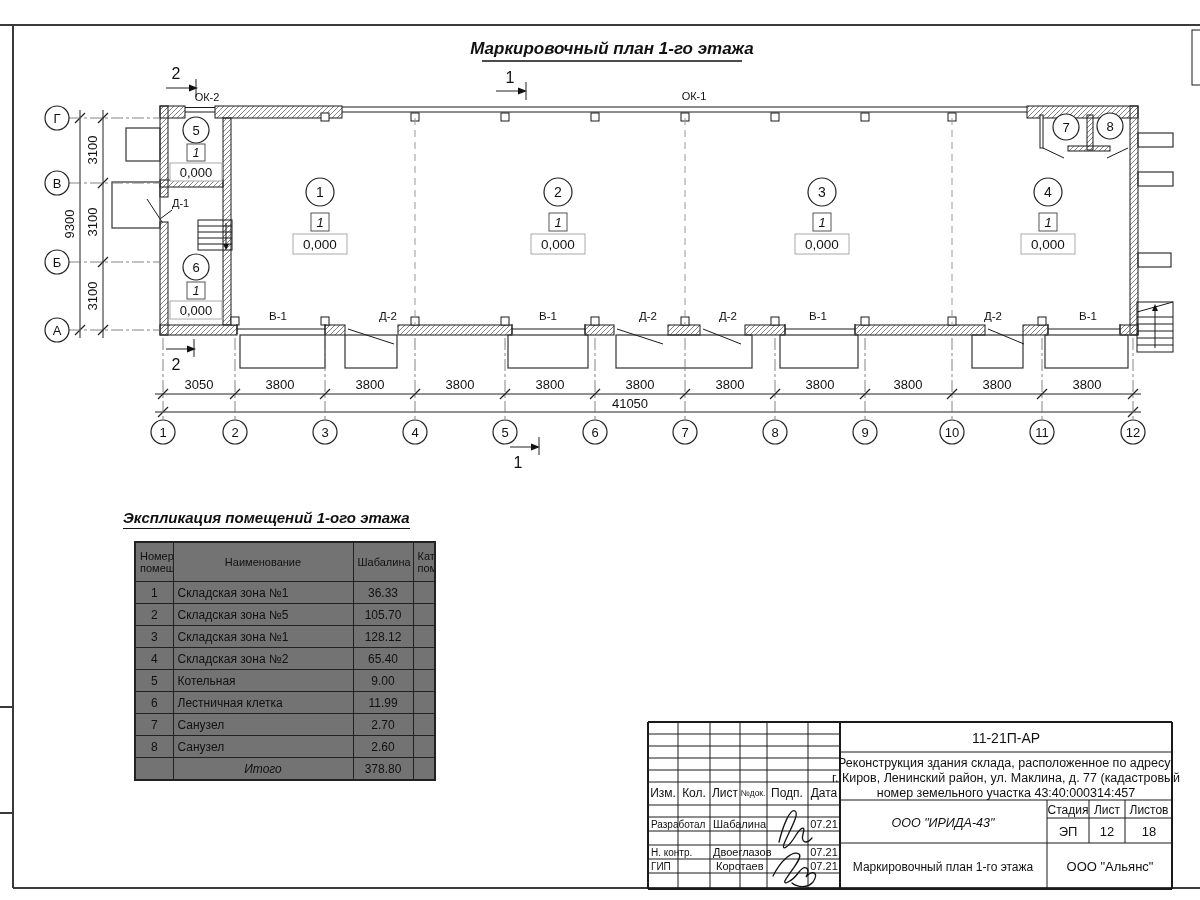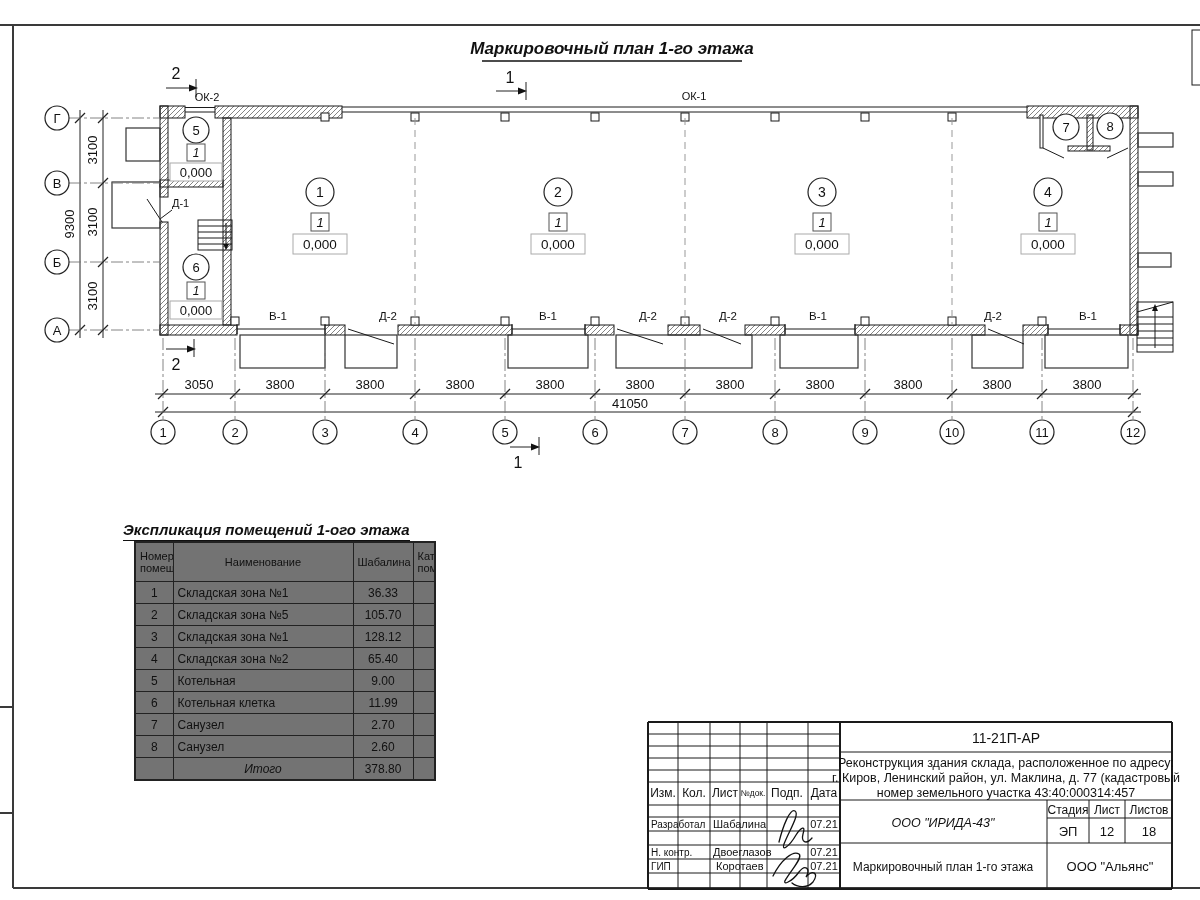--- a/index.html
+++ b/index.html
@@ -21,21 +21,21 @@
   .frame{stroke:#3a3a3a;stroke-width:2;fill:none;}
   .tbl{stroke:#1a1a1a;stroke-width:1;fill:none;}
   .tbl2{stroke:#1a1a1a;stroke-width:2;fill:none;}
   .t11{font-size:11px;} .t115{font-size:11.5px;} .t12{font-size:12px;}
   .t125{font-size:12.5px;} .t13{font-size:13px;} .t135{font-size:13.5px;}
   .t14{font-size:14px;} .t16{font-size:16px;}
   .it{font-style:italic;}
   .mid{text-anchor:middle;}
   .planTitle{font-size:17px;font-weight:bold;font-style:italic;}
   .sig{fill:none;stroke:#111;stroke-width:1.3;stroke-linecap:round;}
-  #expl-title{position:absolute;left:123px;top:521px;font-size:15px;font-weight:bold;
+  #expl-title{position:absolute;left:123px;top:509px;font-size:15px;font-weight:bold;
       font-style:italic;border-bottom:1.5px solid #111;padding-bottom:2px;}
   #expl-table{position:absolute;left:110px;top:541px;border-collapse:collapse;
       table-layout:fixed;width:300px;font-size:12px;background:#737373;margin-left:24px;}
   #expl-table th,#expl-table td{border:1px solid #222;padding:0 4px;overflow:hidden;}
   #expl-table{border:2px solid #222;}
   #expl-table th{font-size:11px;font-weight:normal;white-space:pre-line;height:38px;text-align:center;}
   #expl-table td{height:21px;}
   td.c{text-align:center;} td.r{text-align:center;font-style:italic;}
 </style>
 </head>
@@ -485,21 +485,21 @@
         <td> </td>
       </tr>
       <tr>
         <td class="c">5</td>
         <td>Котельная</td>
         <td class="c">9.00</td>
         <td> </td>
       </tr>
       <tr>
         <td class="c">6</td>
-        <td>Котельная клетка</td>
+        <td>Лестничная клетка</td>
         <td class="c">11.99</td>
         <td> </td>
       </tr>
       <tr>
         <td class="c">7</td>
         <td>Санузел</td>
         <td class="c">2.70</td>
         <td> </td>
       </tr>
       <tr>

